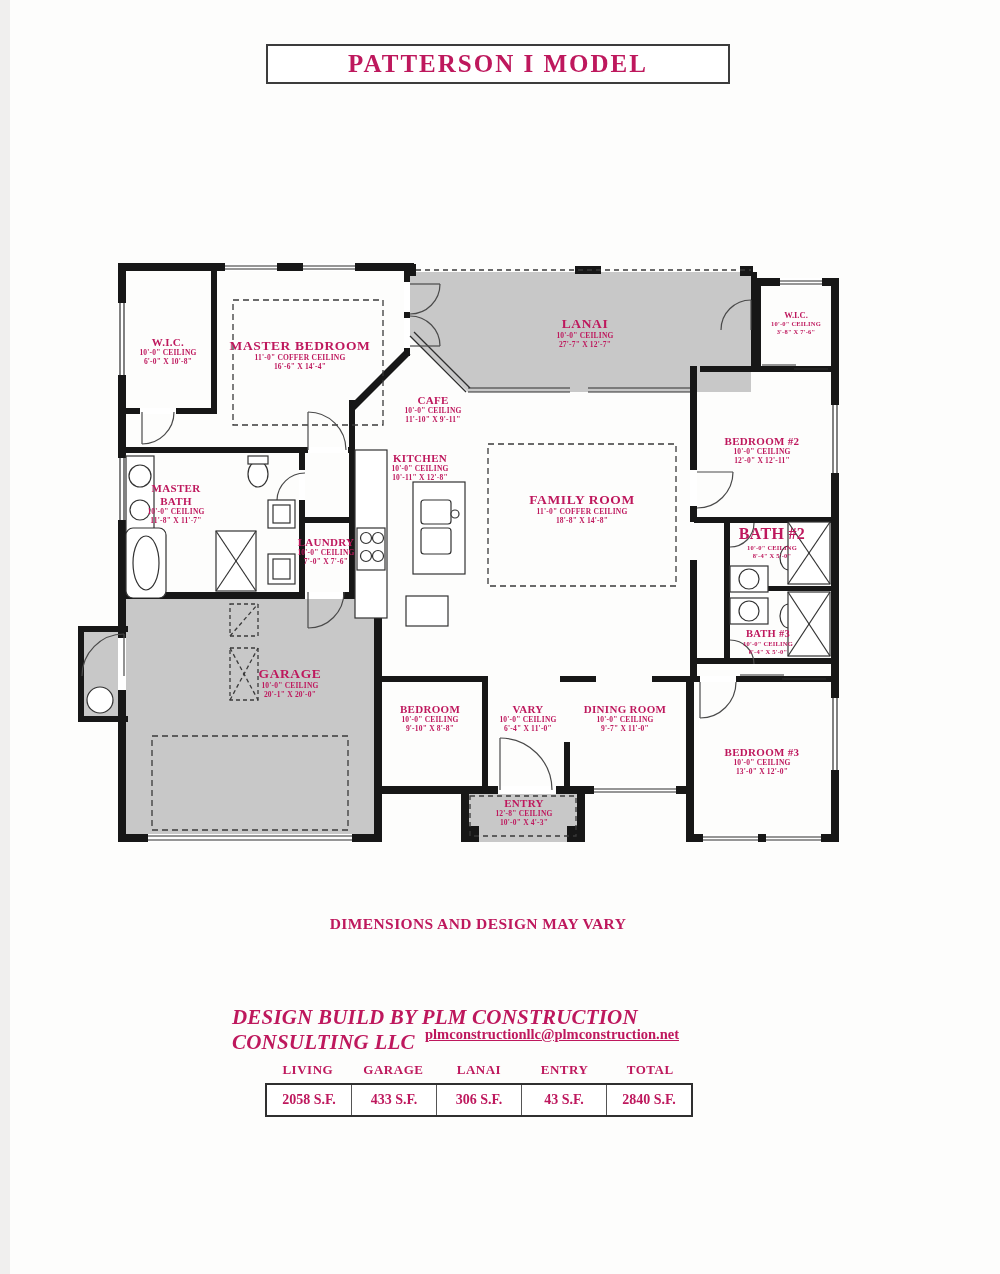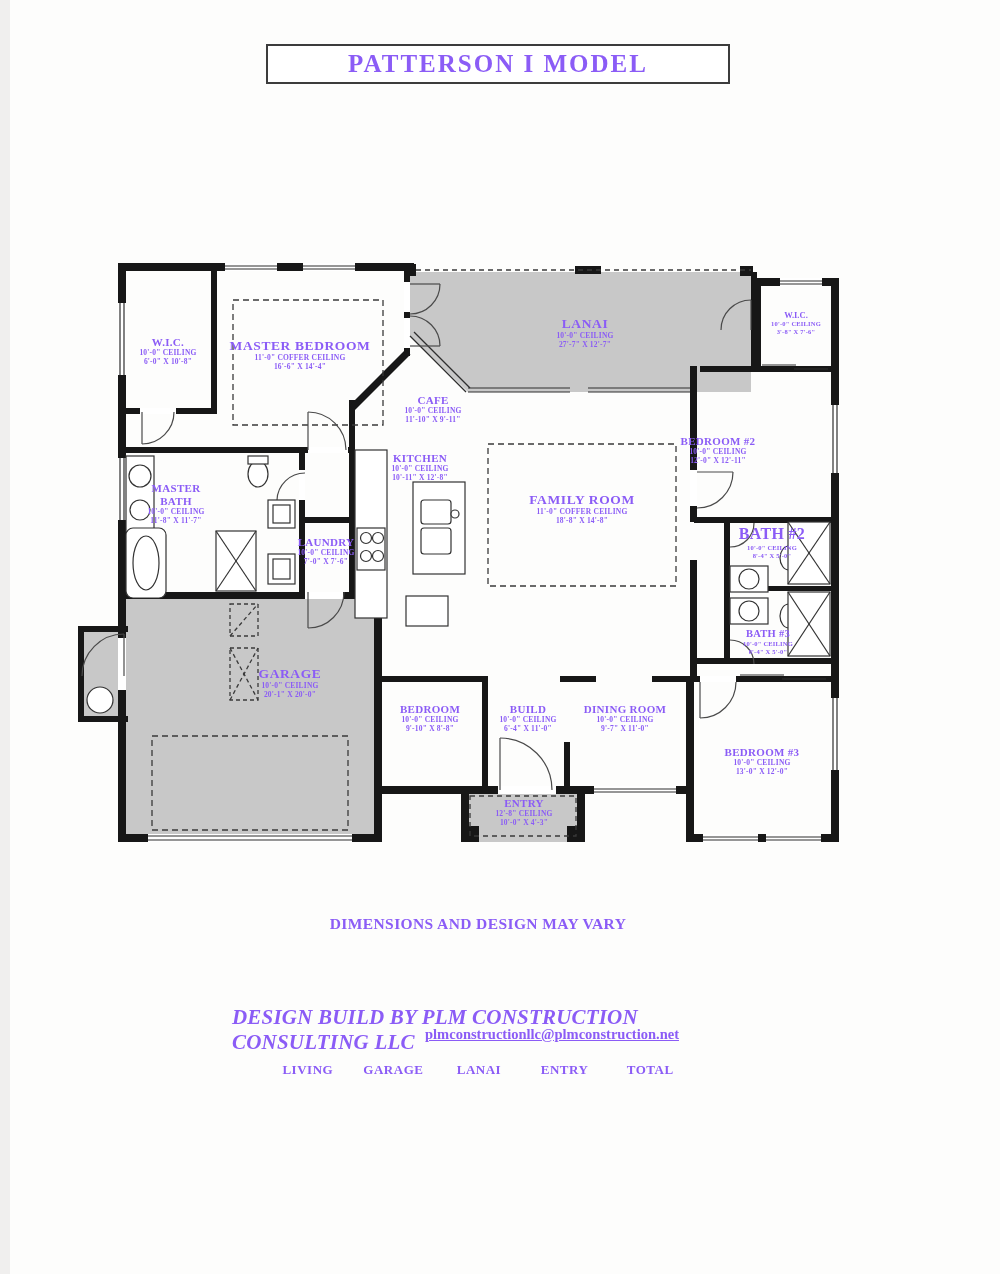--- a/index.html
+++ b/index.html
@@ -1,17 +1,17 @@
 <!DOCTYPE html>
 <html><head>
 <meta charset="utf-8">
 <style>
   html,body{margin:0;padding:0;background:#ffffff;}
   #page{position:relative;width:1000px;height:1274px;background:#fdfdfc;overflow:hidden;
-        font-family:"Liberation Serif",serif;color:#8b5cf6;}
+        font-family:"Liberation Serif",serif;color:#be185d;}
   #scan-strip{position:absolute;left:0;top:0;width:10px;height:1274px;background:#f0efee;}
   #title-box{position:absolute;left:266px;top:44px;width:460px;height:36px;
              border:2px solid #3c3c3c;background:#fff;text-align:center;}
   #title-box .t{font-size:25px;font-weight:bold;letter-spacing:2px;line-height:36px;}
   svg{position:absolute;left:0;top:0;}
   .room-label{position:absolute;text-align:center;transform:translateX(-50%);
               line-height:1.18;white-space:nowrap;z-index:5;}
   .room-label .nm{font-weight:bold;}
   .room-label .sub{font-weight:bold;font-size:7.5px;letter-spacing:.2px;}
   .n-lg .nm{font-size:13.5px;letter-spacing:.6px;}
@@ -285,21 +285,21 @@
     <div class="sub">11'-0" COFFER CEILING</div>
     <div class="sub">18'-8" X 14'-8"</div>
   </div>
 
   <div class="room-label n-sm" style="left:796px;top:310px;">
     <div class="nm">W.I.C.</div>
     <div class="sub">10'-0" CEILING</div>
     <div class="sub">3'-8" X 7'-6"</div>
   </div>
 
-  <div class="room-label n-md" style="left:718px;top:435px;text-align:center;">
+  <div class="room-label n-md" style="left:762px;top:435px;text-align:center;">
     <div class="nm">BEDROOM #2</div>
     <div class="sub">10'-0" CEILING</div>
     <div class="sub">12'-0" X 12'-11"</div>
   </div>
 
   <div class="room-label n-md" style="left:176px;top:482px;">
     <div class="nm wrap">MASTER BATH</div>
     <div class="sub">10'-0" CEILING</div>
     <div class="sub">11'-8" X 11'-7"</div>
   </div>
@@ -328,21 +328,21 @@
     <div class="sub">20'-1" X 20'-0"</div>
   </div>
 
   <div class="room-label n-md" style="left:430px;top:703px;">
     <div class="nm">BEDROOM</div>
     <div class="sub">10'-0" CEILING</div>
     <div class="sub">9'-10" X 8'-8"</div>
   </div>
 
   <div class="room-label n-md" style="left:528px;top:703px;">
-    <div class="nm">BUILD</div>
+    <div class="nm">VARY</div>
     <div class="sub">10'-0" CEILING</div>
     <div class="sub">6'-4" X 11'-0"</div>
   </div>
 
   <div class="room-label n-md" style="left:625px;top:703px;">
     <div class="nm">DINING ROOM</div>
     <div class="sub">10'-0" CEILING</div>
     <div class="sub">9'-7" X 11'-0"</div>
   </div>
 
@@ -363,14 +363,21 @@
   <div id="builder-email">plmconstructionllc@plmconstruction.net</div>
 
   <div id="areas">
     <div class="hrow">
       <div class="hcell">LIVING</div>
       <div class="hcell">GARAGE</div>
       <div class="hcell">LANAI</div>
       <div class="hcell">ENTRY</div>
       <div class="hcell">TOTAL</div>
     </div>
+    <div class="vrow">
+      <div class="vcell">2058 S.F.</div>
+      <div class="vcell">433 S.F.</div>
+      <div class="vcell">306 S.F.</div>
+      <div class="vcell">43 S.F.</div>
+      <div class="vcell">2840 S.F.</div>
+    </div>
   </div>
 </div>
 
 </body></html>

